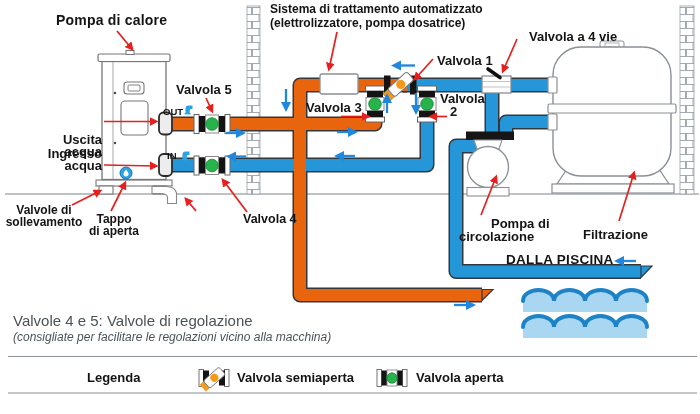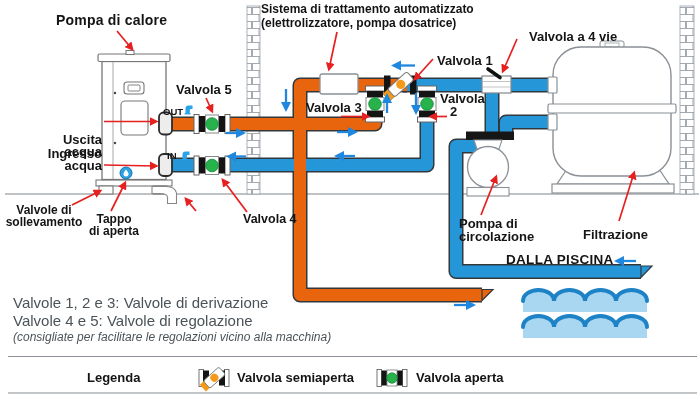--- a/index.html
+++ b/index.html
@@ -224,21 +224,21 @@
     <rect x="402.5" y="369.5" width="4.5" height="17" fill="#fff" stroke="#666" stroke-width="0.9"></rect>
     <rect x="381.5" y="370.5" width="6" height="15" fill="#141414"></rect>
     <rect x="396.5" y="370.5" width="6" height="15" fill="#141414"></rect>
     <rect x="387" y="370" width="10" height="16" fill="#fff" stroke="#888" stroke-width="0.9"></rect>
     <circle cx="392" cy="378" r="5.2" style="fill:var(--open-valve-green,#27b24b)" stroke="#11893a" stroke-width="0.8"></circle>
   </g>
 </svg>
 
   <div class="lbl sz14" style="left:56px;top:13px;">Pompa di calore</div>
 
-  <div class="lbl sz12" style="left:261px;top:3px;line-height:13.5px;">
+  <div class="lbl sz12" style="left:270px;top:3px;line-height:13.5px;">
     <span style="display:block;">Sistema di trattamento automatizzato</span>
     <span style="display:block;">(elettrolizzatore, pompa dosatrice)</span>
   </div>
 
   <div class="lbl" style="left:529px;top:30px;">Valvola a 4 vie</div>
   <div class="lbl" style="left:437px;top:54px;">Valvola 1</div>
   <div class="lbl" style="left:176px;top:83px;">Valvola 5</div>
 
   <div class="lbl two rgt" style="left:30px;top:106px;width:72px;">
     <span style="display:block;margin-top:28px;">Uscita</span>
@@ -263,28 +263,27 @@
 
   <div class="lbl sz125" style="left:243px;top:213px;">Valvola 4</div>
   <div class="lbl" style="left:306px;top:101px;">Valvola 3</div>
 
   <div class="lbl" style="left:440px;top:92px;line-height:13px;">
     <span style="display:block;">Valvola</span>
     <span class="ind" style="display:block;">2</span>
   </div>
 
   <div class="lbl" style="left:459px;top:217px;line-height:13px;">
-    <span style="display:block;">Pompa di</span>
+    <span style="display:block;margin-left:32px;">Pompa di</span>
     <span style="display:block;">circolazione</span>
   </div>
   <div class="lbl" style="left:583px;top:228px;">Filtrazione</div>
 
   <div class="lbl sz135" style="left:506px;top:253px;">DALLA PISCINA</div>
 
-  <div class="note" style="left:13px;top:294px;">Valvole 1, 2 e 3: Valvole di derivazione</div>
   <div class="note" style="left:13px;top:312px;">Valvole 4 e 5: Valvole di regolazione</div>
   <div class="note note-i" style="left:13px;top:330px;">(consigliate per facilitare le regolazioni vicino alla macchina)</div>
 
   <div class="lbl" style="left:87px;top:371px;">Legenda</div>
   <div class="lbl" style="left:237px;top:371px;">Valvola semiaperta</div>
   <div class="lbl" style="left:416px;top:371px;">Valvola aperta</div>
 
 </div>
 
 </body></html>

